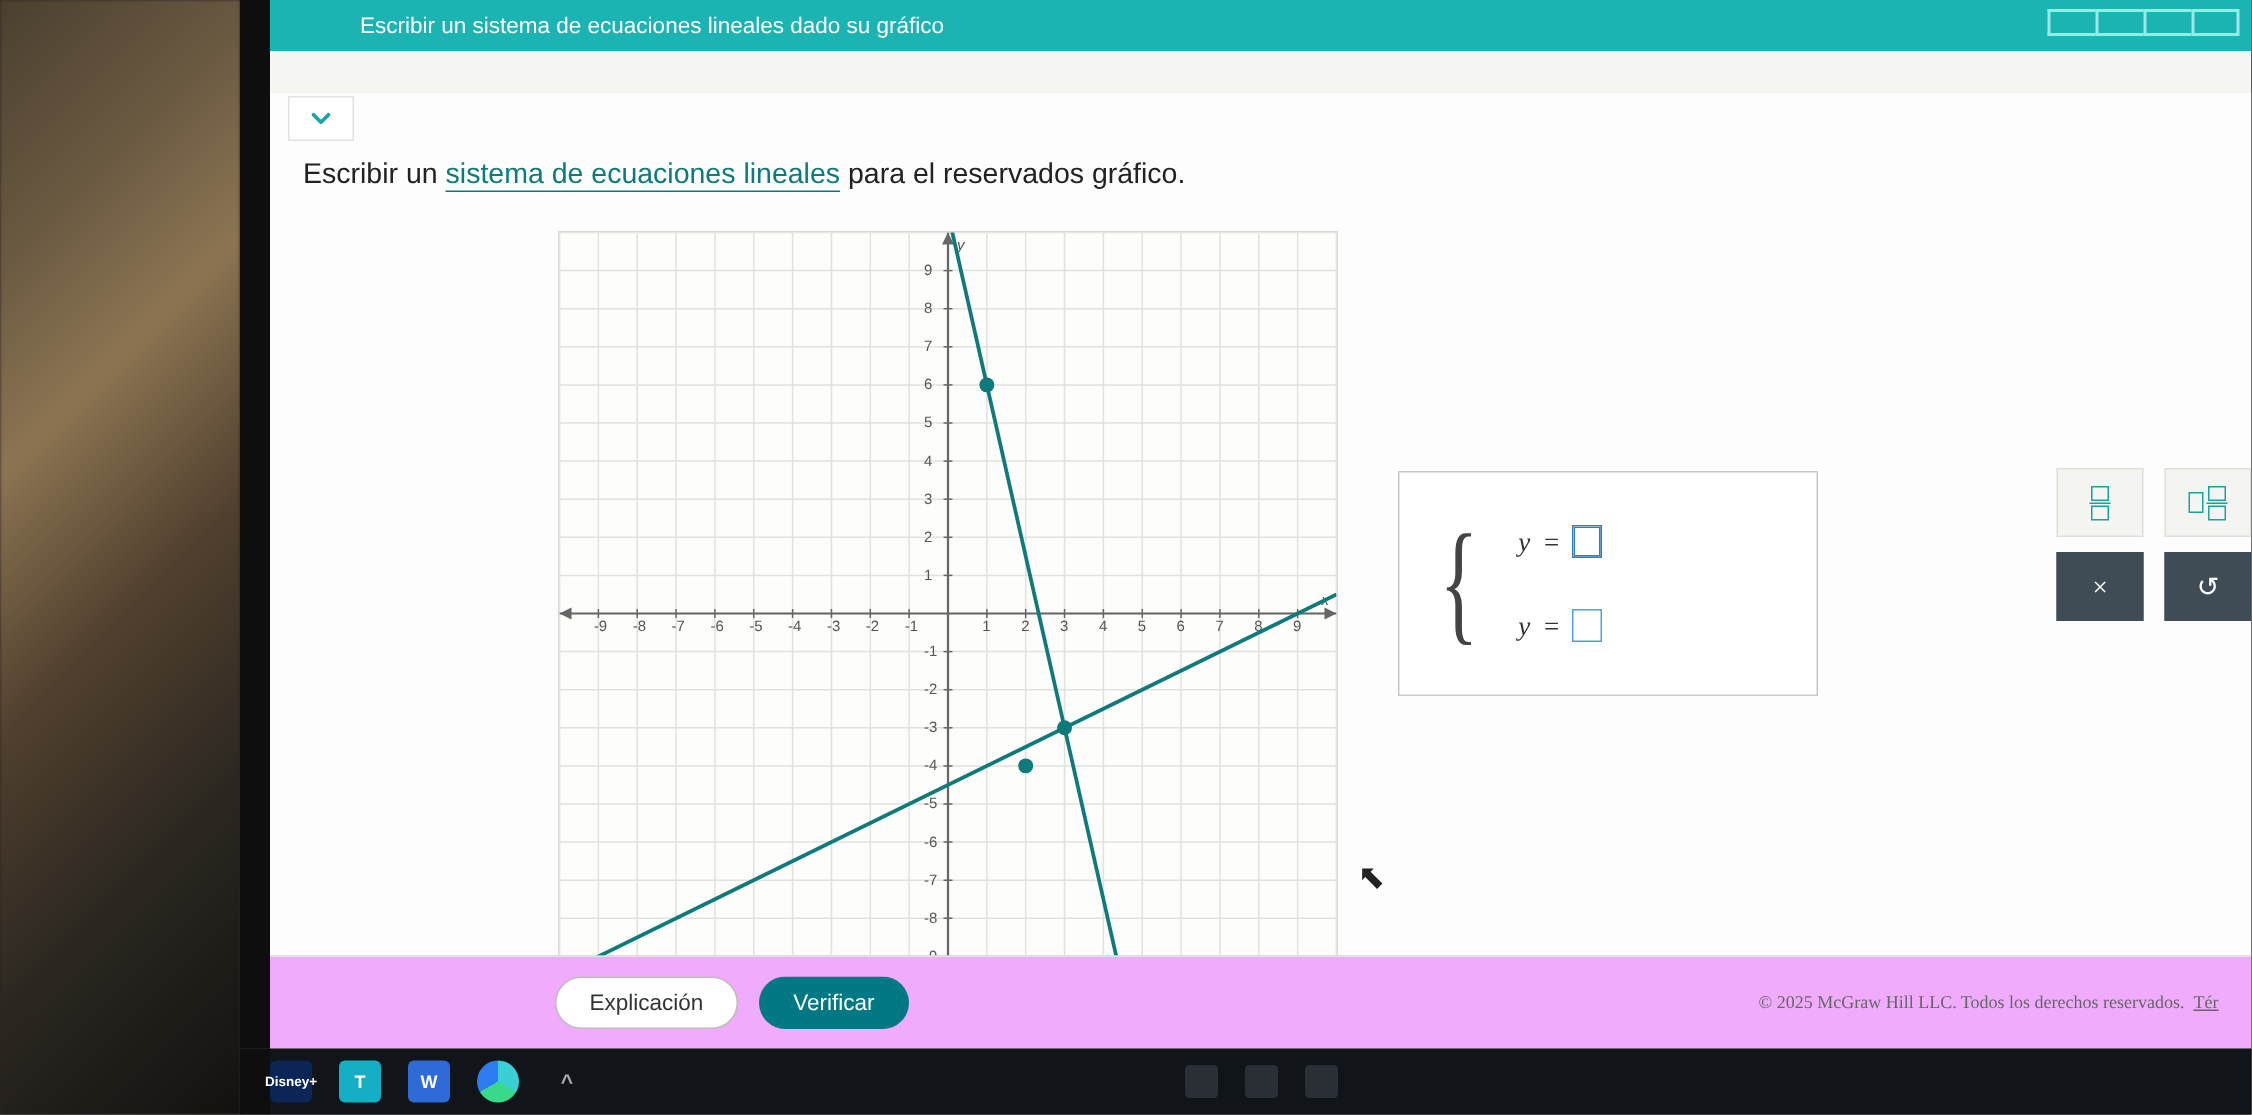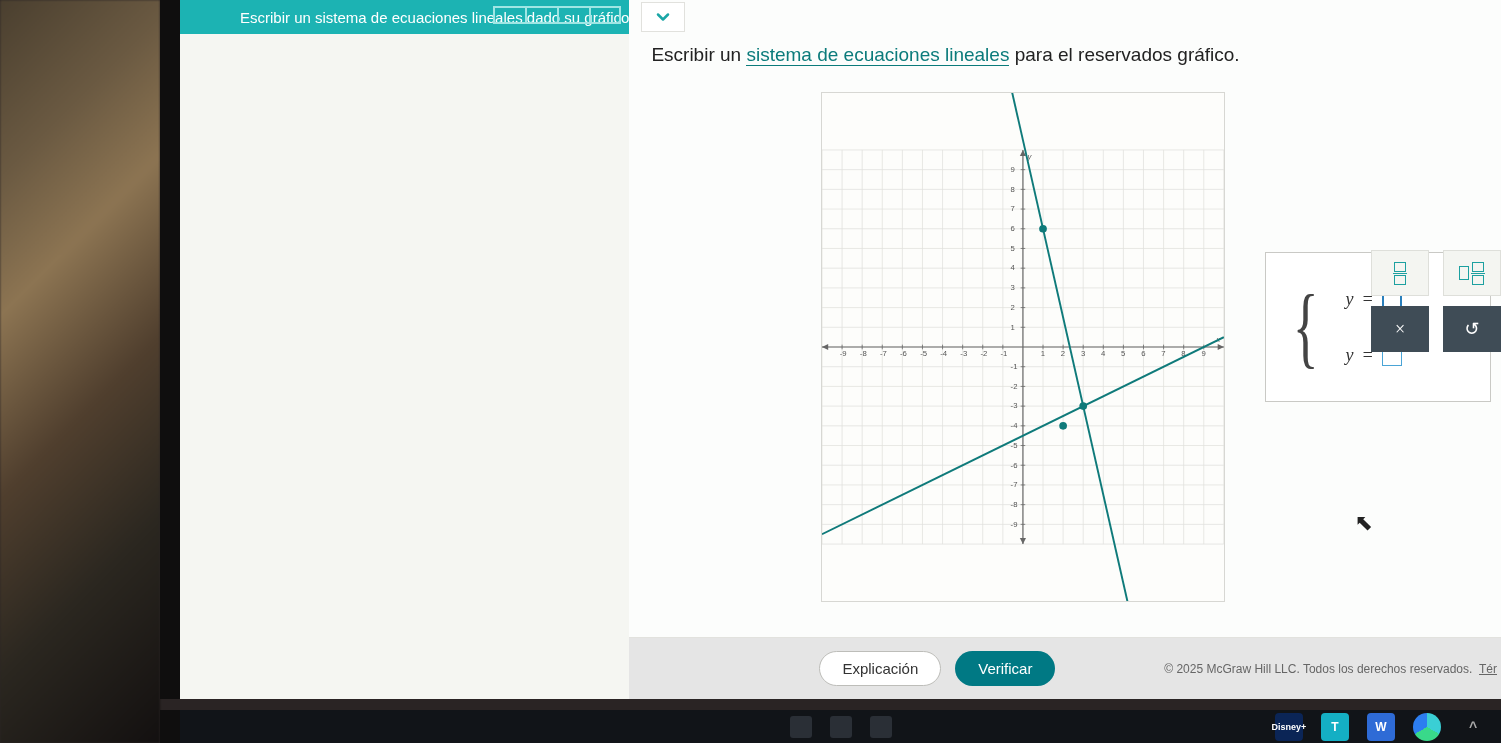--- a/index.html
+++ b/index.html
@@ -11,22 +11,23 @@
   }
   
   .left-bg {
     position: absolute; left: 0; top: 0; width: 160px; height: 100%;
     background: linear-gradient(135deg, #4a3f2f 0%, #6b5a42 20%, #8c7452 35%, #503f2e 55%, #2b2720 75%, #131010 100%);
     filter: blur(1px);
   }
   .main-wrap {
     position: absolute; left: 160px; top: 0; right: 0; bottom: 44px;
     background: #f5f6f2;
-    display: flex; flex-direction: row;
+    display: flex; flex-direction: column;
     border-left: 20px solid #0f0e0e;
+    gap: 28px;
   }
   .header-bar {
     background: #1cb3b3; color: #fff; height: 34px; display: flex; align-items: center;
     padding-left: 60px; font-size: 15px; position: relative;
   }
   .header-progress {
     position: absolute; right: 8px; top: 6px; display: flex; gap: 0;
   }
   .hp-seg { width: 32px; height: 18px; border: 2px solid #9fe6e4; border-right: none; background: transparent; }
   .hp-seg:last-child { border-right: 2px solid #9fe6e4; }
@@ -78,35 +79,35 @@
   }
   .tool-btn.dark { background:#3f4c56; color:#fff; border-color:#3f4c56;}
   .frac { display:flex; flex-direction:column; align-items:center; font-size:11px; line-height:1;}
   .frac .n, .frac .d { width:12px; height:10px; border:1px solid #1ca0a0; }
   .frac .bar { width:14px; height:1px; background:#1ca0a0; margin:1px 0;}
   .mixed { display:flex; align-items:center; gap:2px;}
   .mixed .whole { width:10px; height:14px; border:1px solid #1ca0a0;}
   
   .bottom-bar {
     position: absolute; left:0; bottom:0; right:0; height: 62px; border-top:1px solid #e2e2de;
-    display:flex; align-items:center; padding: 0 4px 0 190px; background:#e5e5e5; justify-content:space-between;
+    display:flex; align-items:center; padding: 0 22px 0 190px; background:#f0abfc; justify-content:space-between;
   }
   .btns { display:flex; gap: 14px; }
   .pill {
     padding: 8px 22px; border-radius: 22px; font-size: 15px; cursor:pointer; border:1px solid transparent;
   }
   .pill.ghost { background:#fff; border:1px solid #bdbdb9; color:#333;}
   .pill.primary { background:#007984; color:#fff;}
-  .copyright { font-size: 12px; color:#666;}
+  .copyright { font-size: 12px; color:#666;font-family:Liberation Serif, serif;}
   .copyright .tlink { text-decoration: underline; }
   
   .taskbar {
-    position:absolute; left:160px; right:0; bottom:0; height:33px; background:#111418;
+    position:absolute; left:160px; right:0; bottom:0; height:44px; background:#111418;
     border-left: 20px solid #0f0e0e;
-    display:flex; align-items:center; justify-content:flex-end; padding-right: 14px; gap: 18px;
+    display:flex; align-items:center; padding-right: 14px; gap: 18px;
   }
   .task-icon {
     width:28px; height:28px; border-radius:4px; display:flex; align-items:center; justify-content:center; font-size:12px; color:#fff; font-weight:bold;
   }
   .ti-disney { background:#0b2556; font-size:9px;}
   .ti-t { background:#14afc4;}
   .ti-w { background:#2e6bd6;}
   .ti-edge { background: conic-gradient(#3acfd5 0 120deg, #39d98a 120deg 240deg, #2c7ef0 240deg 360deg); border-radius:50%;}
   .ti-up { color:#aaa; font-size:14px; background:transparent;}
   .task-center { position:absolute; left:50%; transform:translateX(-50%); display:flex; gap:18px;}

